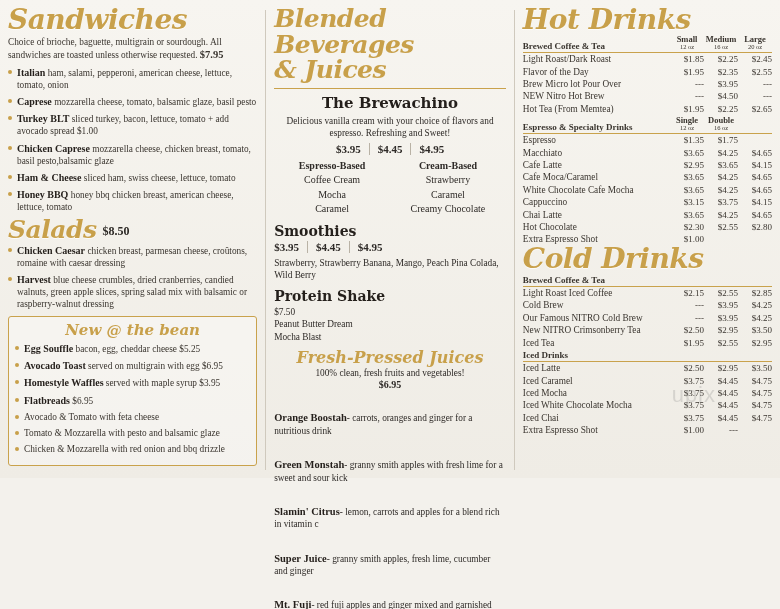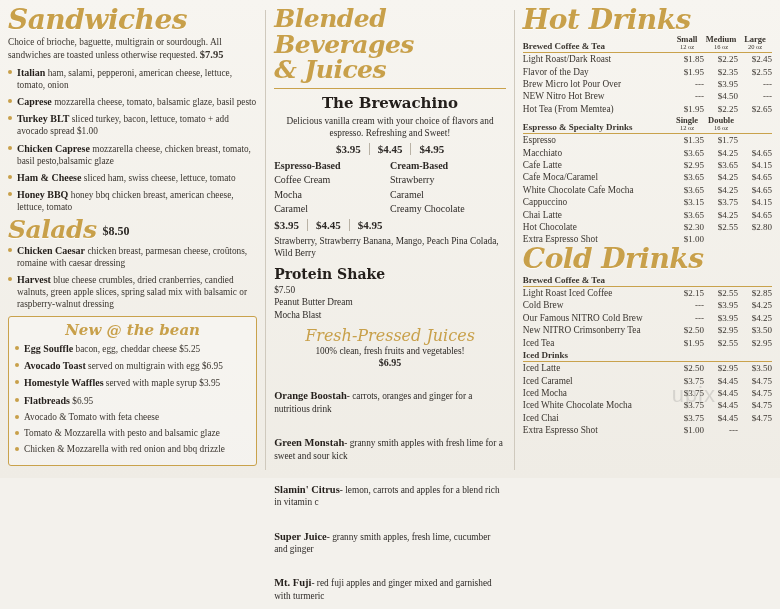--- a/index.html
+++ b/index.html
@@ -111,34 +111,34 @@
     color:#241f1b;
   }
   .brew-desc { font-size:9.3px; line-height:1.3; text-align:center; margin:0 0 4px 0; }
   .price-row {
     display:flex; justify-content:center; align-items:center;
     gap:0; font-size:11px; margin:2px 0 4px 0; font-weight:bold;
   }
   .price-row span { padding:0 8px; border-right:1px solid #b9b2a5; }
   .price-row span:last-child { border-right:none; }
   .two-col {
-    display:flex; font-size:10px; text-align:left; line-height:1.45;
+    display:flex; font-size:10px; text-align:center; line-height:1.45;
   }
   .two-col > div { flex:1; }
   .two-col .hd { font-weight:bold; font-size:10px; }
 
   .sub-head {
     font-family:"DejaVu Serif", serif;
     font-weight:bold; font-size:14px; margin:6px 0 2px 0; color:#241f1b;
   }
   .sm-text { font-size:9.3px; line-height:1.35; }
 
   .juice-title {
     font-family:"DejaVu Serif", serif;
-    font-style:italic; font-weight:normal;
+    font-style:italic; font-weight:bold;
     color:#c8a04a; font-size:16px; text-align:center; margin:5px 0 1px 0;
   }
   .juice-sub { font-size:9.3px; text-align:center; margin:0 0 1px 0;}
   .juice-price { font-size:10px; text-align:center; font-weight:bold; margin:0 0 3px 0;}
   ul.juices { list-style:none; margin:0; padding:0; }
   ul.juices li {
     font-size:9.3px; line-height:1.3; margin-bottom:3px; text-align:left;margin-top:21px;
   }
   ul.juices li .jn { font-weight:bold; font-size:10.5px; color:#241f1b; }
 
@@ -234,20 +234,21 @@
         <div>Caramel</div>
       </div>
       <div>
         <div class="hd">Cream-Based</div>
         <div>Strawberry</div>
         <div>Caramel</div>
         <div>Creamy Chocolate</div>
       </div>
     </div>
 
+    <div class="sub-head">Smoothies</div>
     <div class="price-row" style="justify-content:flex-start;">
       <span style="padding-left:0;">$3.95</span>
       <span>$4.45</span>
       <span>$4.95</span>
     </div>
     <div class="sm-text">Strawberry, Strawberry Banana, Mango, Peach Pina Colada, Wild Berry</div>
 
     <div class="sub-head">Protein Shake</div>
     <div class="sm-text">$7.50</div>
     <div class="sm-text">Peanut Butter Dream</div>

